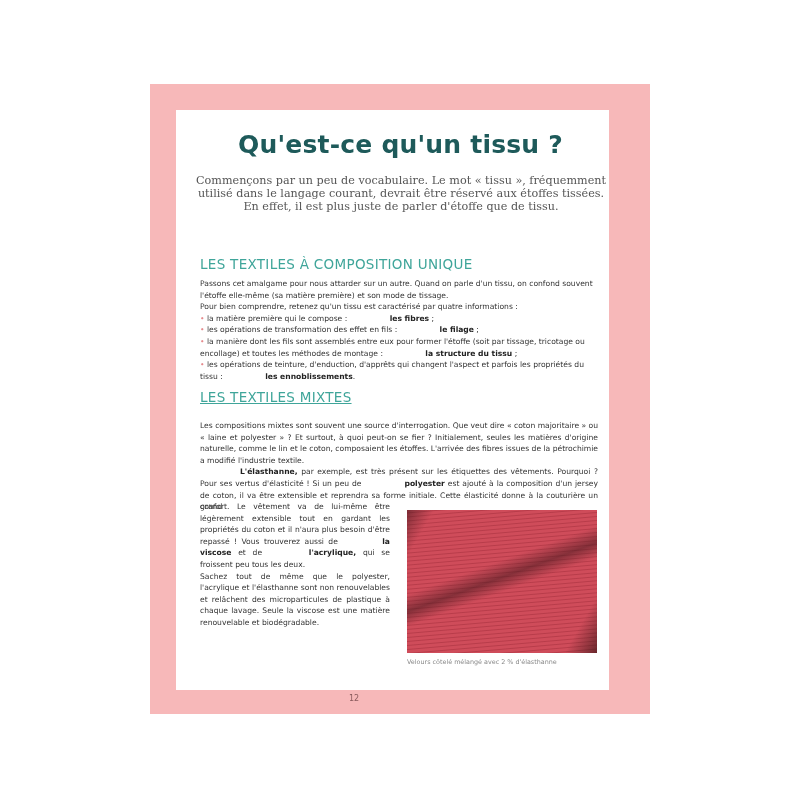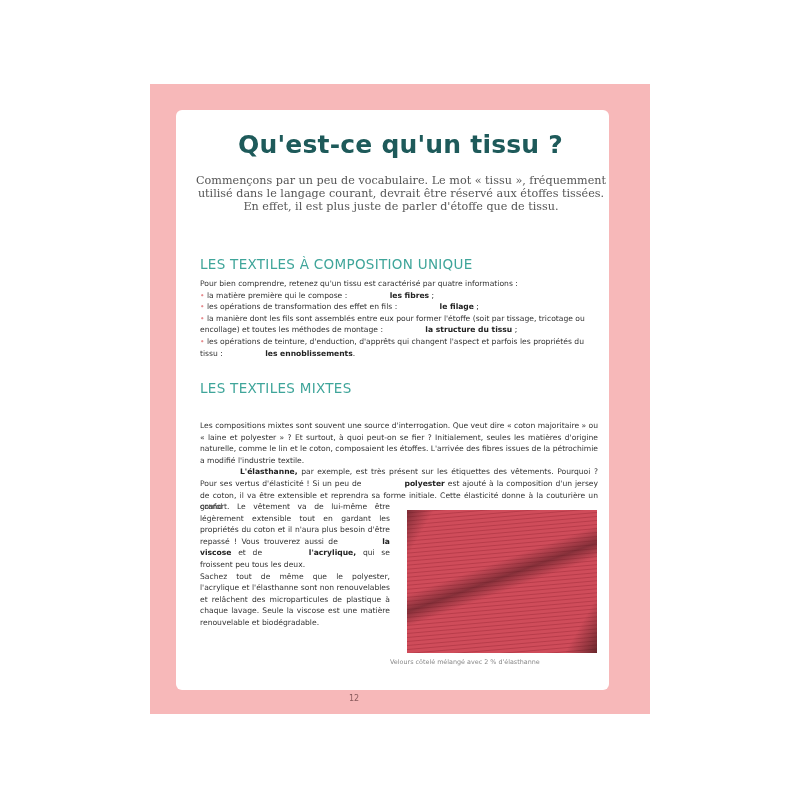--- a/index.html
+++ b/index.html
@@ -1,53 +1,54 @@
 <!DOCTYPE html>
 <html><head>
 <meta charset="utf-8">
 <style>
   html, body { margin:0; padding:0; }
   body { width:800px; height:800px; background:#ffffff; position:relative; overflow:hidden; font-family:"Liberation Sans", sans-serif; }
   .page { position:absolute; left:150px; top:84px; width:500px; height:630px; background:#f7b8b9; }
-  .inner { position:absolute; left:26px; top:26px; width:433px; height:580px; background:#ffffff;border-radius:6px; }
+  .inner { position:absolute; left:26px; top:26px; width:433px; height:580px; background:#ffffff; }
   .title { position:absolute; left:0; top:20px; width:449px; text-align:center; font-family:"DejaVu Sans", sans-serif; font-weight:bold; font-size:25px; color:#1e5a5a; letter-spacing:0.2px; }
   .intro { position:absolute; left:20px; top:64px; width:410px; text-align:center; font-family:"DejaVu Serif", serif; font-size:11.2px; line-height:13px; color:#555; }
   .h2 { position:absolute; left:24px; font-family:"DejaVu Sans", sans-serif; font-size:13.5px; color:#3fa59a; letter-spacing:0.3px; }
   .body { position:absolute; left:24px; font-family:"DejaVu Sans", sans-serif; font-size:7.6px; line-height:11.6px; color:#333; }
   .body b { color:#222;padding-left:40px; }
   .bul { color:#e58a8d; }
   .just { text-align:justify; }
   .img { position:absolute; left:231px; top:400px; width:190px; height:143px;
          background:
           linear-gradient(120deg, rgba(60,20,25,0.55) 0%, rgba(0,0,0,0) 10%),
           linear-gradient(300deg, rgba(40,15,15,0.6) 0%, rgba(0,0,0,0) 12%),
           linear-gradient(160deg, rgba(0,0,0,0) 40%, rgba(60,20,25,0.5) 48%, rgba(0,0,0,0) 55%),
           repeating-linear-gradient(175deg, #cf4c5a 0px, #cf4c5a 2px, #b83c4a 3px, #cf4c5a 4px);
   }
-  .caption { position:absolute; left:214px; top:548px; font-family:"DejaVu Sans", sans-serif; font-size:6.4px; color:#888;text-align:right; }
+  .caption { position:absolute; left:231px; top:548px; font-family:"DejaVu Sans", sans-serif; font-size:6.4px; color:#888;text-align:right; }
   .pagenum { position:absolute; left:0; top:610px; width:408px; text-align:center; font-family:"DejaVu Sans", sans-serif; font-size:8px; color:#8a5a5c; }
 </style>
 </head>
 <body>
 
 <div class="page">
   <div class="inner">
     <div class="title">Qu'est-ce qu'un tissu ?</div>
     <div class="intro">Commençons par un peu de vocabulaire. Le mot « tissu », fréquemment utilisé dans le langage courant, devrait être réservé aux étoffes tissées. En effet, il est plus juste de parler d'étoffe que de tissu.</div>
 
     <div class="h2" style="top:146px;">LES TEXTILES À COMPOSITION UNIQUE</div>
     <div class="body" style="top:168px; width:400px;">
+      <div>Passons cet amalgame pour nous attarder sur un autre. Quand on parle d'un tissu, on confond souvent l'étoffe elle-même (sa matière première) et son mode de tissage.</div>
       <div>Pour bien comprendre, retenez qu'un tissu est caractérisé par quatre informations :</div>
       <div><span class="bul">• </span><span>la matière première qui le compose : </span><b>les fibres</b><span> ;</span></div>
       <div><span class="bul">• </span><span>les opérations de transformation des effet en fils : </span><b>le filage</b><span> ;</span></div>
       <div><span class="bul">• </span><span>la manière dont les fils sont assemblés entre eux pour former l'étoffe (soit par tissage, tricotage ou encollage) et toutes les méthodes de montage : </span><b>la structure du tissu</b><span> ;</span></div>
       <div><span class="bul">• </span><span>les opérations de teinture, d'enduction, d'apprêts qui changent l'aspect et parfois les propriétés du tissu : </span><b>les ennoblissements</b><span>.</span></div>
     </div>
 
-    <div class="h2" style="top:270px;">LES TEXTILES MIXTES</div>
+    <div class="h2" style="top:279px;text-decoration:underline;">LES TEXTILES MIXTES</div>
     <div class="body just" style="top:310px; width:398px;">
       <div>Les compositions mixtes sont souvent une source d'interrogation. Que veut dire « coton majoritaire » ou « laine et polyester » ? Et surtout, à quoi peut-on se fier ? Initialement, seules les matières d'origine naturelle, comme le lin et le coton, composaient les étoffes. L'arrivée des fibres issues de la pétrochimie a modifié l'industrie textile.</div>
       <div><b>L'élasthanne,</b><span> par exemple, est très présent sur les étiquettes des vêtements. Pourquoi ? Pour ses vertus d'élasticité ! Si un peu de </span><b>polyester</b><span> est ajouté à la composition d'un jersey de coton, il va être extensible et reprendra sa forme initiale. Cette élasticité donne à la couturière un grand</span></div>
     </div>
     <div class="body just" style="top:391px; width:190px;">
       <div><span>confort. Le vêtement va de lui-même être légèrement extensible tout en gardant les propriétés du coton et il n'aura plus besoin d'être repassé ! Vous trouverez aussi de </span><b>la viscose</b><span> et de </span><b>l'acrylique,</b><span> qui se froissent peu tous les deux.</span></div>
       <div>Sachez tout de même que le polyester, l'acrylique et l'élasthanne sont non renouvelables et relâchent des microparticules de plastique à chaque lavage. Seule la viscose est une matière renouvelable et biodégradable.</div>
     </div>
 
     <div class="img"></div>

